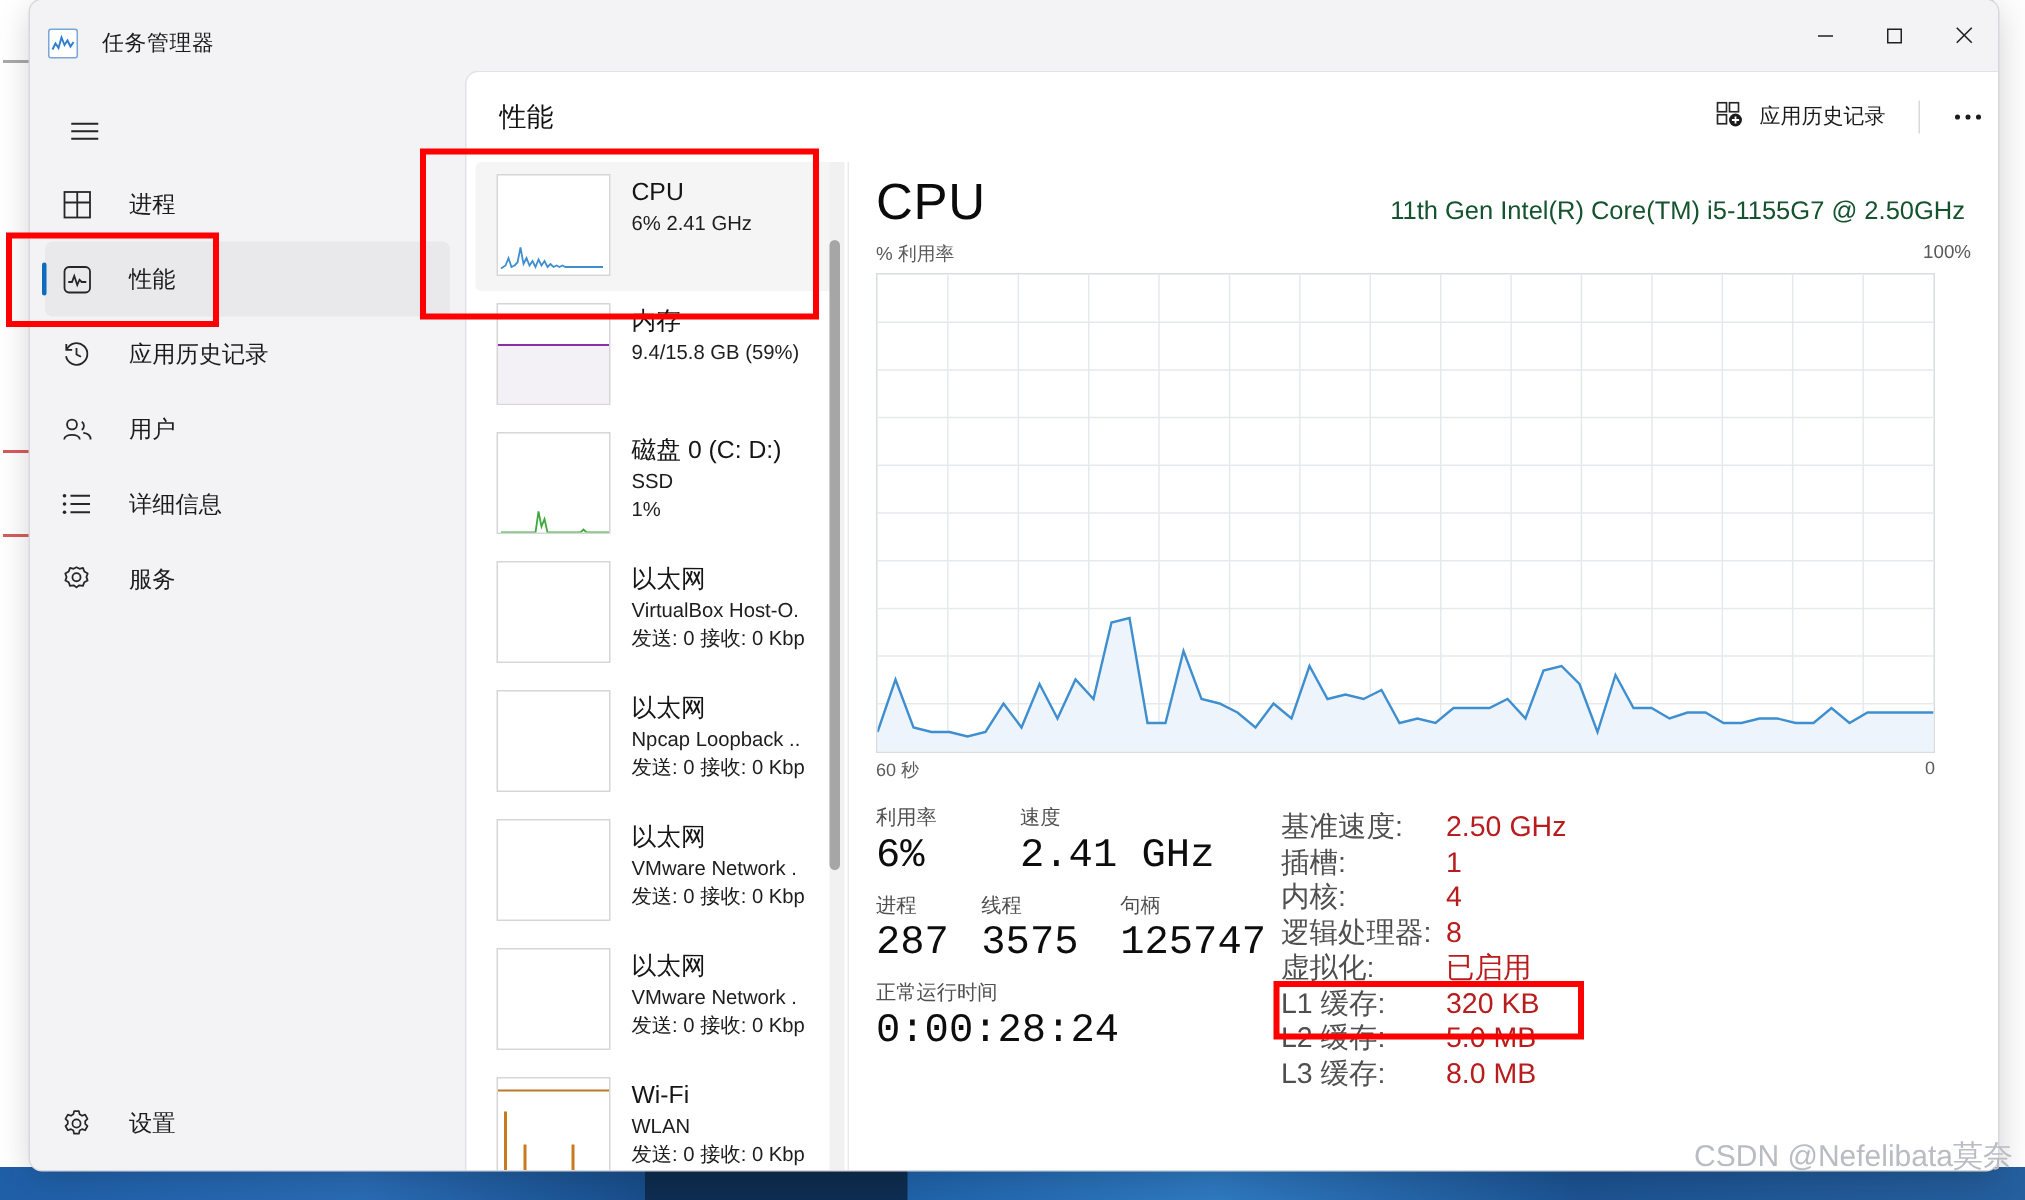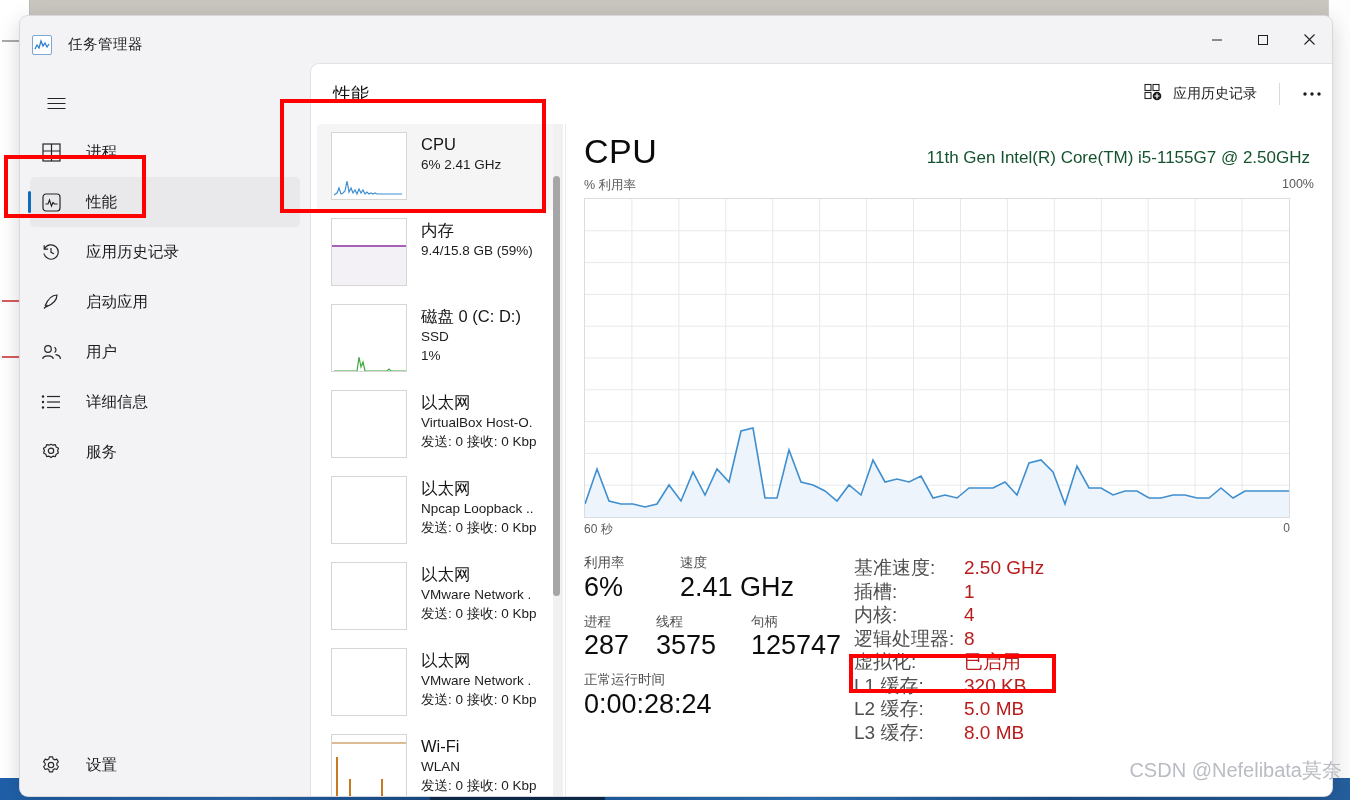--- a/index.html
+++ b/index.html
@@ -30,21 +30,21 @@
     position: absolute; left: 0; bottom: 0; width: 1350px; height: 22px;
     background: linear-gradient(90deg,#1f5fa8 0%,#2a6cb5 18%,#164a86 34%,#1d5fa6 42%,#2f7ac2 60%,#1c5392 78%,#255f9e 100%);
   }
   #taskbar:after {
     content:""; position:absolute; left:430px; top:0; width:175px; height:22px;
     background:#0e2d50;
   }
 
   
   #tm-window {
-    position: absolute; left: 20px; top: 16px;
+    position: absolute; left: 20px; top: 0;
     width: 1312px; height: 780px;
     background: #f3f3f6;
     border-radius: 8px;
     box-shadow: 0 0 0 1px #d7d7dd, 0 6px 22px rgba(0,0,0,.18);
     overflow: hidden;
   }
 
   
   #titlebar {
     position: absolute; left: 0; top: 0; width: 100%; height: 57px;
@@ -172,21 +172,21 @@
     margin-top: 4px;
     width: 706px; height: 320px;
     border: 1px solid #d9dde2;
     position: relative; background: #ffffff;
   }
   #graph svg { display: block; }
   #time-row { display: flex; justify-content: space-between; margin-top: 3px; font-size: 12px; color: #5a5a5a; width: 706px;}
 
   
   #stats { display: flex; margin-top: 16px; }
-  #stats-left { width: 260px; }
+  #stats-left { width: 260px; font-family: Liberation Mono, monospace; }
   .stat-group { display: flex; margin-bottom: 10px; }
   .stat-cell { margin-right: 0; }
   .stat-label { font-size: 13.5px; color: #4f4f4f; line-height: 1.3; }
   .stat-value { font-size: 27px; color: #0d0d0d; line-height: 1.15; white-space: nowrap; }
 
   #stats-right { margin-left: 10px; padding-top: 2px; }
   .spec-row { display: flex; font-size: 19px; line-height: 23.5px; }
   .spec-key { width: 110px; color: #4f4f4f; }
   .spec-val { color: #b91c1c; }
 
@@ -281,29 +281,20 @@
         <span class="nav-ico">
           <svg width="20" height="20" viewBox="0 0 20 20">
             <path d="M3.5 7 A7.2 7.2 0 1 1 3 11.5" fill="none" stroke="#262626" stroke-width="1.2"></path>
             <polyline points="3.2,3.3 3.2,7.2 7.1,7.2" fill="none" stroke="#262626" stroke-width="1.2"></polyline>
             <polyline points="10,6 10,10.3 13,11.8" fill="none" stroke="#262626" stroke-width="1.2"></polyline>
           </svg>
         </span>
         <span class="nav-label">应用历史记录</span>
       </div>
 
-      <div class="nav-item">
-        <span class="nav-ico">
-          <svg width="20" height="20" viewBox="0 0 20 20">
-            <path d="M4 14 C8 4 13 3 16 3 C16 6 15 11 5 15" fill="none" stroke="#262626" stroke-width="1.2"></path>
-            <line x1="3" y1="16.5" x2="6.5" y2="13" stroke="#262626" stroke-width="1.2"></line>
-          </svg>
-        </span>
-        <span class="nav-label">启动应用</span>
-      </div>
 
       <div class="nav-item">
         <span class="nav-ico">
           <svg width="21" height="19" viewBox="0 0 21 19">
             <circle cx="7" cy="6" r="3.3" fill="none" stroke="#262626" stroke-width="1.2"></circle>
             <path d="M1.8 16 C1.8 11.8 12.2 11.8 12.2 16" fill="none" stroke="#262626" stroke-width="1.2"></path>
             <path d="M13.5 4.2 A3.2 3.2 0 0 1 13.5 9.6" fill="none" stroke="#262626" stroke-width="1.2"></path>
             <path d="M14.5 11.6 C18.5 12 19.4 14 19.4 16" fill="none" stroke="#262626" stroke-width="1.2"></path>
           </svg>
         </span>

